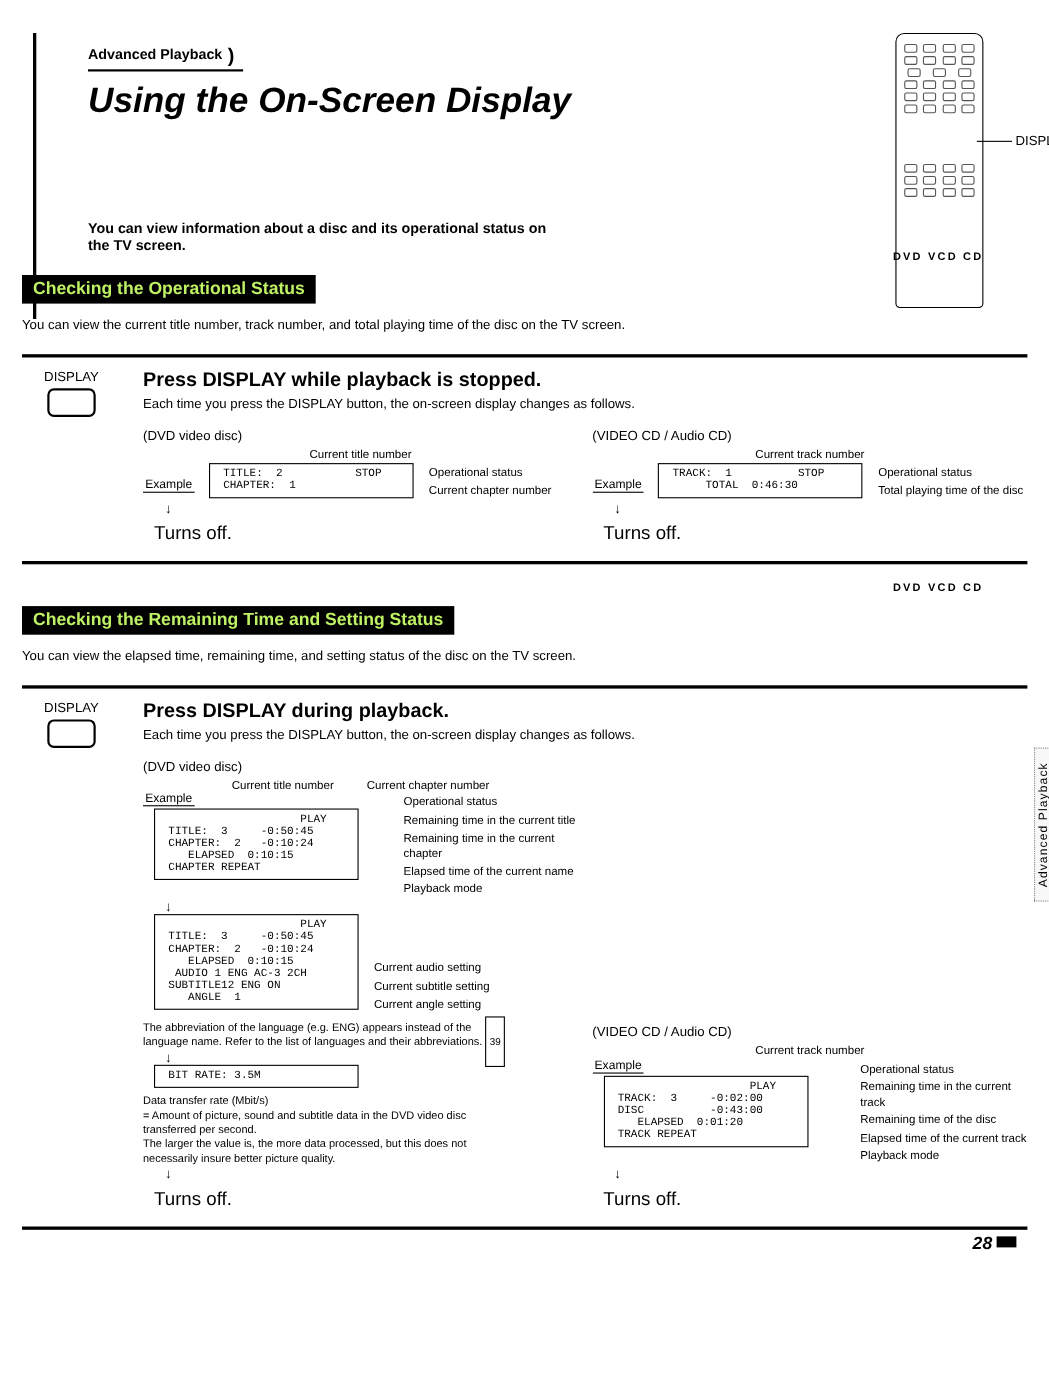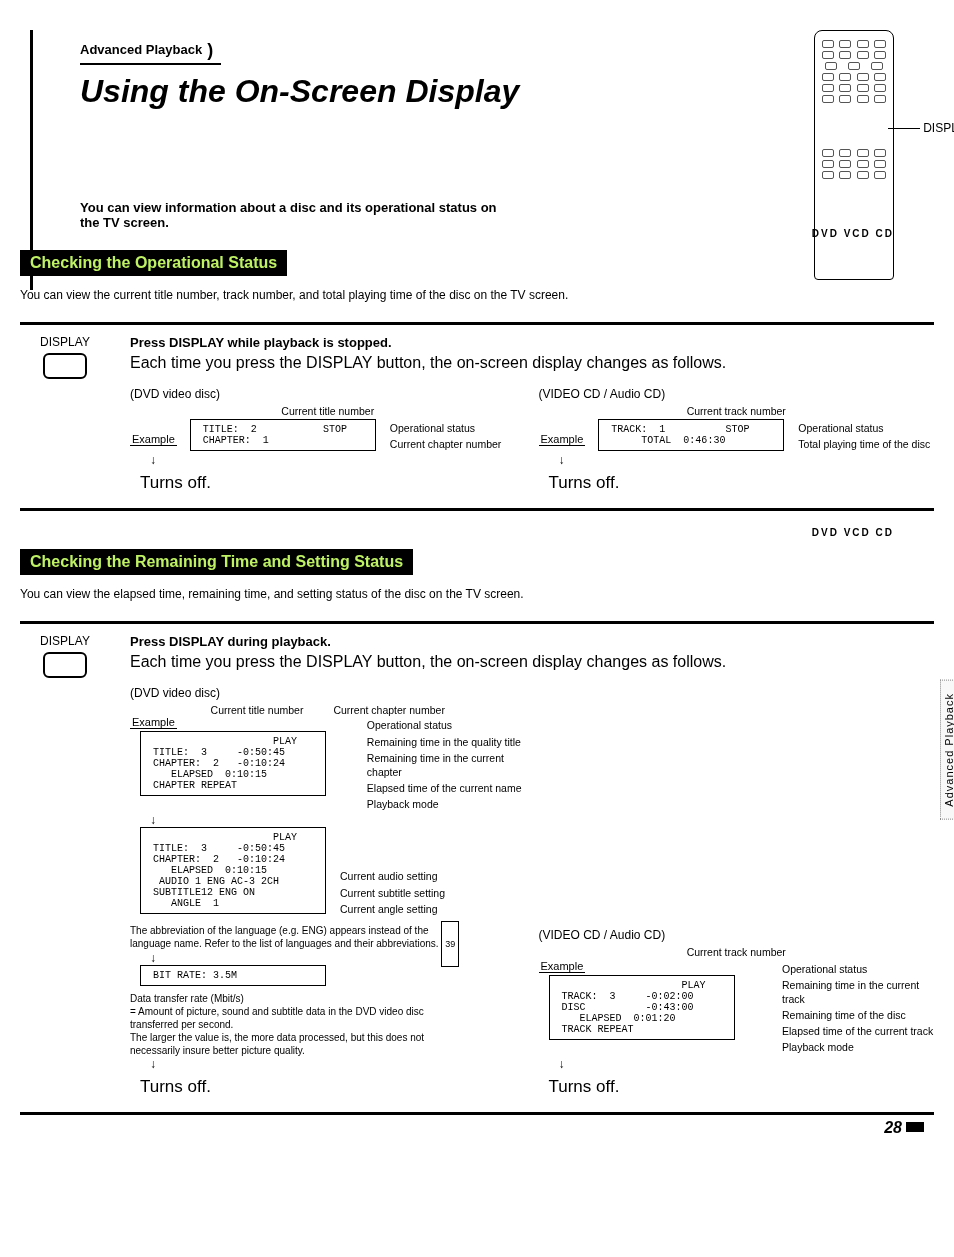--- a/index.html
+++ b/index.html
@@ -98,22 +98,22 @@
   .instruction-row {
     display: flex;
     align-items: flex-start;
     margin-top: 10px;
     gap: 20px;
   }
   .btn-col { width:90px; text-align:center; font-size:12px; }
   .btn-col .btn-label { font-size:12px; margin-bottom:4px; }
   .btn-shape { width:40px; height:22px; border:2px solid black; border-radius:6px; margin: 0 auto; }
   .instr-col { flex:1; }
-  .instr-heading { font-weight:bold; font-size:13px; }
-  .instr-sub { font-size:16px; margin-top:4px; }
+  .instr-heading { font-weight:bold; font-size:18px; }
+  .instr-sub { font-size:12px; margin-top:4px; }
   .examples-row { display:flex; gap:13px; margin-top:15px;align-items:flex-end; }
   .example-col { flex:1; font-size:11px; }
   .disc-type { font-size:12px; margin-bottom:4px; }
   .osd-box {
     border:1px solid black;
     padding:4px 12px;
     font-family: 'Courier New', monospace;
     font-size:10px;
     white-space: pre;
     display:inline-block;
@@ -310,21 +310,21 @@
           <div>
             <span class="example-label">Example</span>
             <div class="osd-box">                    PLAY
 TITLE:  3     -0:50:45
 CHAPTER:  2   -0:10:24
    ELAPSED  0:10:15
 CHAPTER REPEAT</div>
           </div>
           <div class="callouts">
             <div class="annot-line">Operational status</div>
-            <div class="annot-line">Remaining time in the quality title</div>
+            <div class="annot-line">Remaining time in the current title</div>
             <div class="annot-line">Remaining time in the current chapter</div>
             <div class="annot-line">Elapsed time of the current name</div>
             <div class="annot-line">Playback mode</div>
           </div>
         </div>
         <div class="arrow-down">↓</div>
 
         <div class="ex-grid">
           <div>
             <div class="osd-box">                    PLAY

